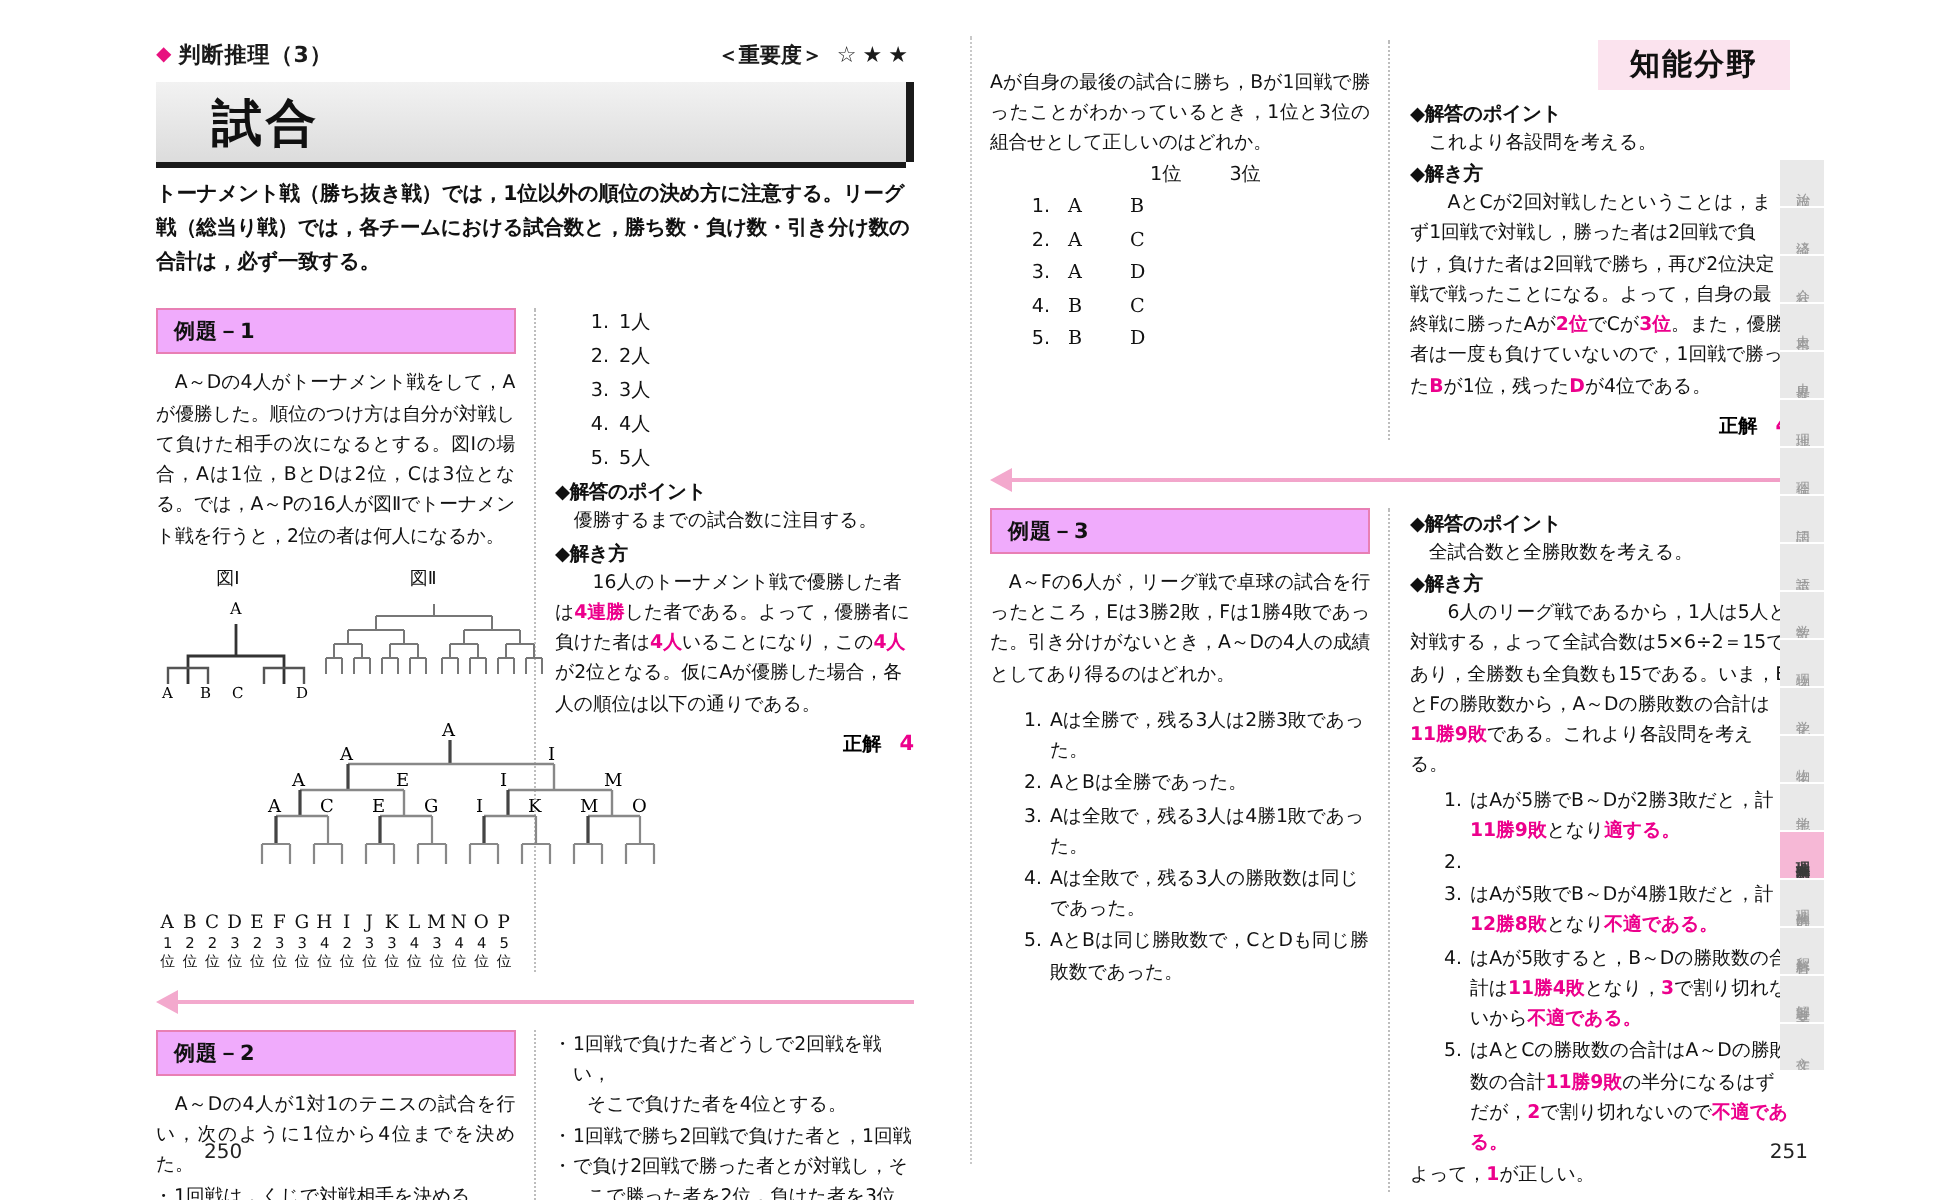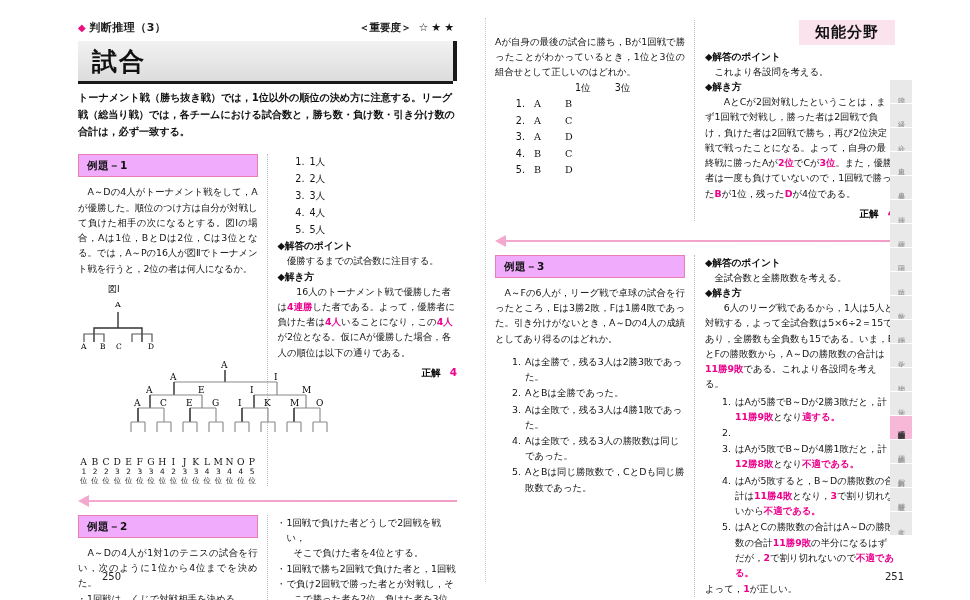--- a/index.html
+++ b/index.html
@@ -20,21 +20,21 @@
   .sec-head { display: flex; align-items: center; justify-content: space-between; margin-bottom: 6px; }
   .sec-title { font-size: 11px; font-weight: bold; color: #1a1a1a; letter-spacing: .5px; display:flex; align-items:center; gap:3px;}
   .diamond { color: #e8117f; font-size: 10px; line-height: 1; }
   .importance { font-size: 10.5px; font-weight: bold; color: #1a1a1a; display: flex; align-items: center; gap: 7px; justify-content: space-between; }
   .stars { letter-spacing: 3px; font-size: 11px; }
 
   
   .title-block {
     background: linear-gradient(to bottom, #f2f2f2 0%, #e6e6e6 55%, #dcdcdc 100%);
     height: 40px; display: flex; align-items: center;
-    padding-left: 14px; position: relative; margin-bottom: 9px;
+    padding-left: 28px; position: relative; margin-bottom: 9px;
     border-right: 4px solid #1a1a1a;
   }
   .title-block::after{ content:""; position:absolute; left:0; right:0; bottom:-3px; height:3px; background:#1a1a1a;}
   .title-text { font-size: 25px; font-weight: bold; color: #111; letter-spacing: 2px; font-family: "DejaVu Sans", sans-serif; }
 
   .lead { font-size: 10.2px; font-weight: bold; line-height: 1.65; color: #111; letter-spacing: -0.1px; margin-bottom: 14px; }
 
   
   .cols { display: flex; gap: 0; }
   .col { width: 50%; }
@@ -150,20 +150,34 @@
             <svg width="80" height="52" viewBox="0 0 80 52">
               <text x="37" y="9" font-size="8" font-family="DejaVu Serif, serif">A</text>
               <path d="M16 44 V30 H40 V30 M40 30 V14" stroke="#333" fill="none" stroke-width="1.4"></path>
               <path d="M64 44 V30 H40" stroke="#333" fill="none" stroke-width="1.4"></path>
               <path d="M6 44 V36 H26 V44" stroke="#555" fill="none" stroke-width="1.2"></path>
               <path d="M54 44 V36 H74 V44" stroke="#555" fill="none" stroke-width="1.2"></path>
               <text x="3" y="51" font-size="7.5" font-family="DejaVu Serif, serif">A</text>
               <text x="22" y="51" font-size="7.5" font-family="DejaVu Serif, serif">B</text>
               <text x="38" y="51" font-size="7.5" font-family="DejaVu Serif, serif">C</text>
               <text x="70" y="51" font-size="7.5" font-family="DejaVu Serif, serif">D</text>
+            </svg>
+          </div>
+          <div style="width:60%;">
+            <div class="fig-cap">図Ⅱ</div>
+            <svg width="118" height="42" viewBox="0 0 118 42">
+              <path d="M59 4 V10" stroke="#777" stroke-width="1"></path>
+              <path d="M30 10 H88" stroke="#777" stroke-width="1"></path>
+              <path d="M30 10 V17 M88 10 V17" stroke="#777" stroke-width="1"></path>
+              <path d="M16 17 H44 M74 17 H102" stroke="#777" stroke-width="1"></path>
+              <path d="M16 17 V24 M44 17 V24 M74 17 V24 M102 17 V24" stroke="#777" stroke-width="1"></path>
+              <path d="M9 24 H23 M37 24 H51 M67 24 H81 M95 24 H109" stroke="#777" stroke-width="1"></path>
+              <path d="M9 24 V31 M23 24 V31 M37 24 V31 M51 24 V31 M67 24 V31 M81 24 V31 M95 24 V31 M109 24 V31" stroke="#777" stroke-width="1"></path>
+              <path d="M5 31 H13 M19 31 H27 M33 31 H41 M47 31 H55 M63 31 H71 M77 31 H85 M91 31 H99 M105 31 H113" stroke="#777" stroke-width="1"></path>
+              <path d="M5 31 V39 M13 31 V39 M19 31 V39 M27 31 V39 M33 31 V39 M41 31 V39 M47 31 V39 M55 31 V39 M63 31 V39 M71 31 V39 M77 31 V39 M85 31 V39 M91 31 V39 M99 31 V39 M105 31 V39 M113 31 V39" stroke="#777" stroke-width="1"></path>
             </svg>
           </div>
         </div>
 
         <div class="big-fig">
           <svg width="300" height="92" viewBox="0 0 300 92">
             <text x="143" y="8" font-size="9" font-family="DejaVu Serif, serif">A</text>
             <text x="92" y="20" font-size="9" font-family="DejaVu Serif, serif">A</text>
             <text x="196" y="20" font-size="9" font-family="DejaVu Serif, serif">I</text>
             <text x="68" y="33" font-size="9" font-family="DejaVu Serif, serif">A</text>

